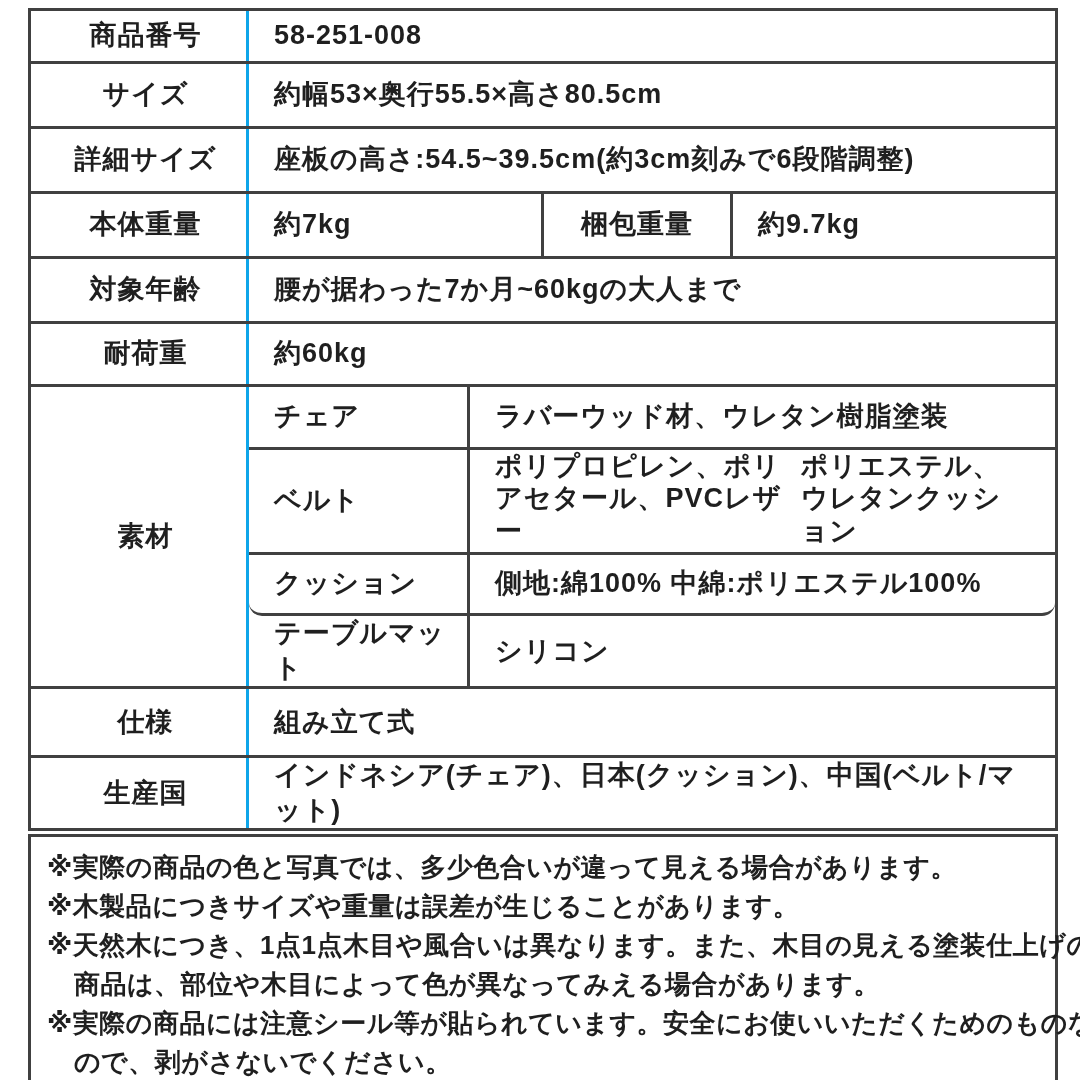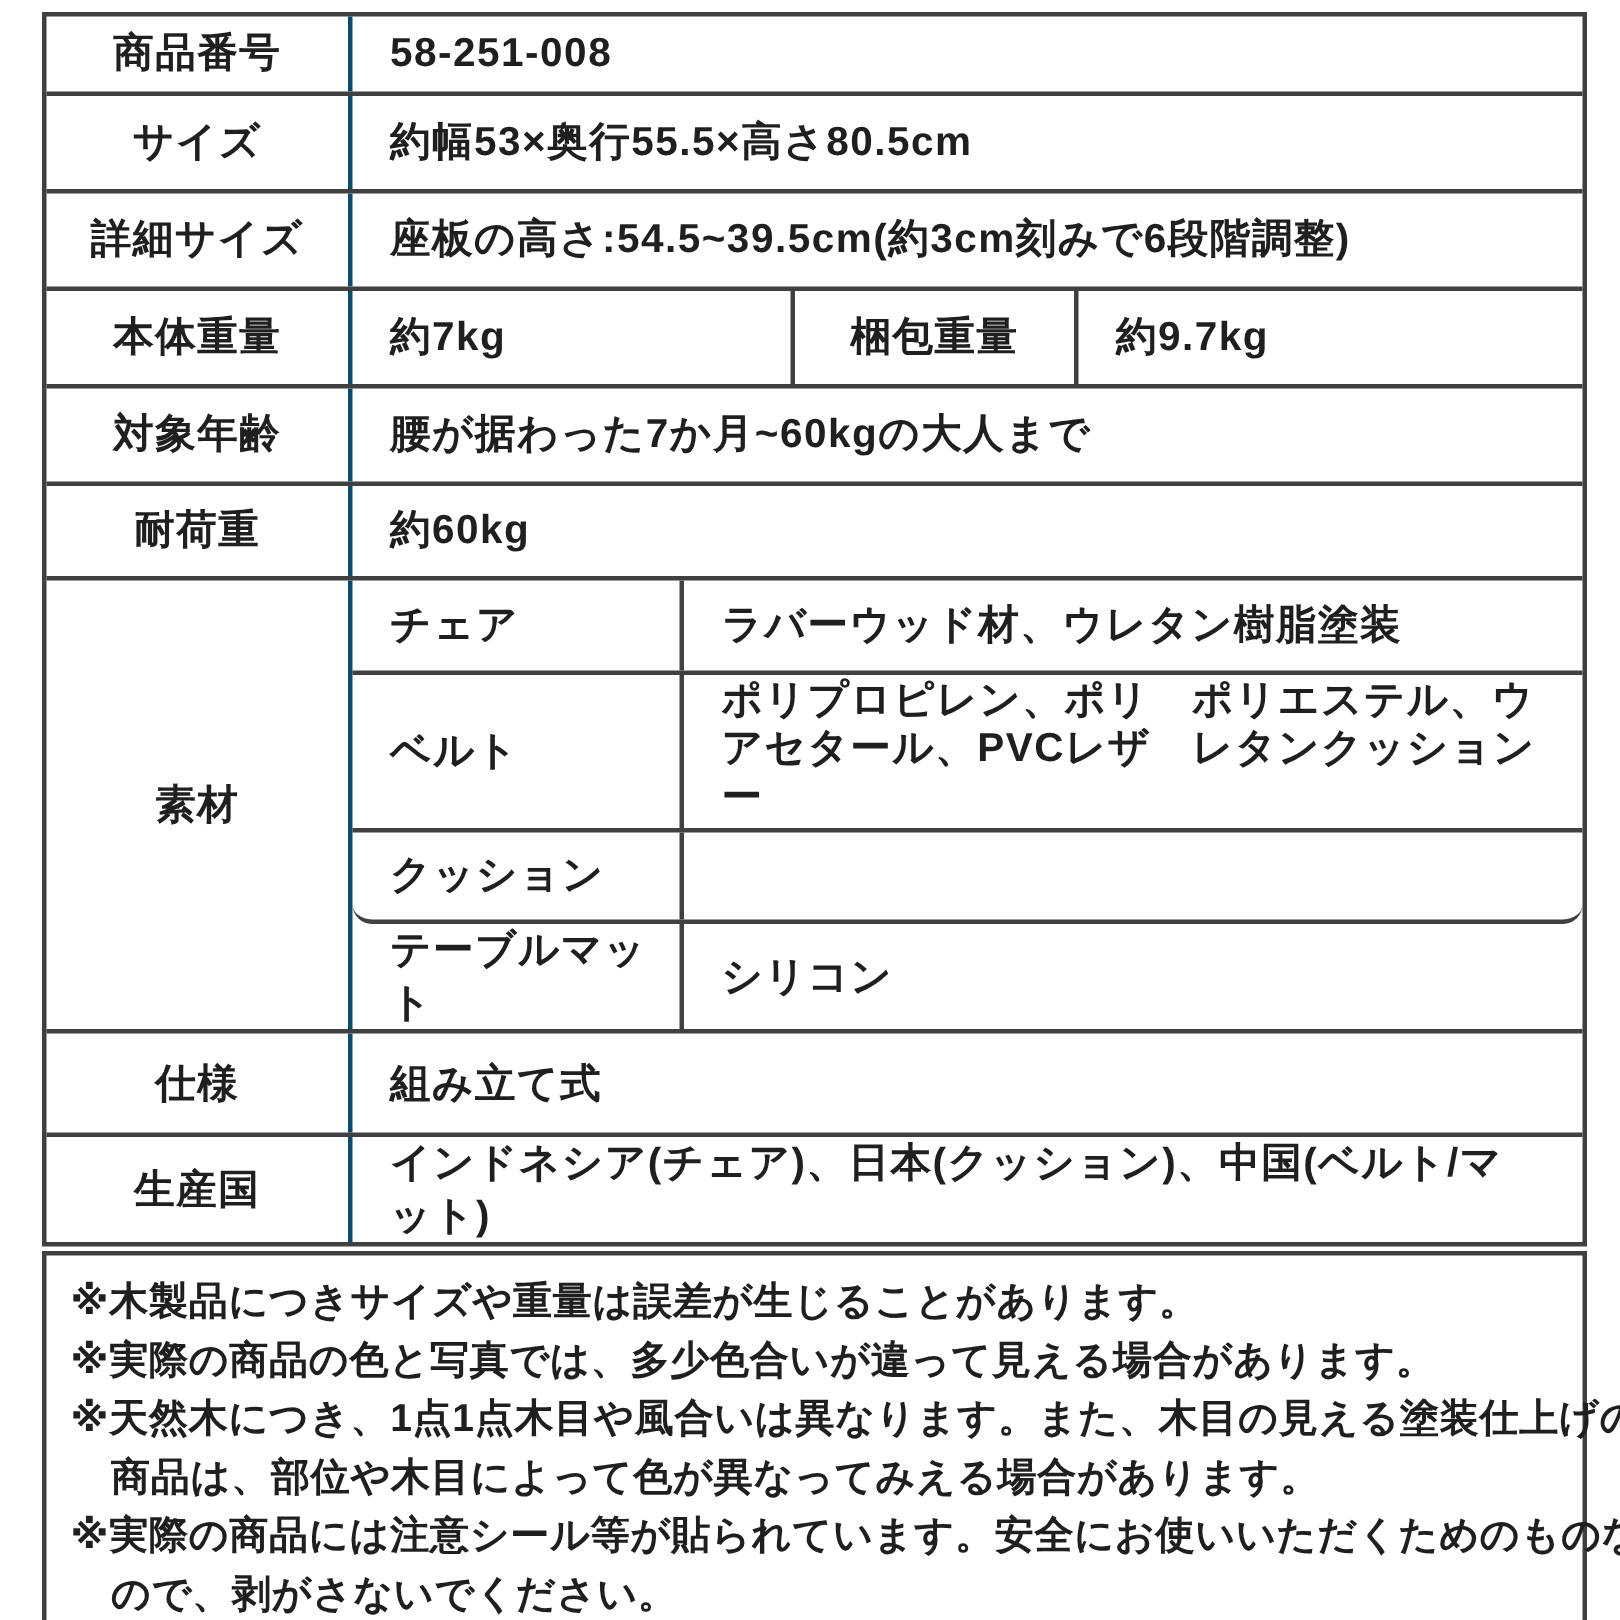--- a/index.html
+++ b/index.html
@@ -32,21 +32,22 @@
     align-items: center;
     box-sizing: border-box;
     font-size: 27px;
     letter-spacing: 1px;
     line-height: 1.3;
   }
   .lbl {
     flex: 0 0 204px;
     justify-content: center;
     text-align: right;
-    border-right: 3px solid #0c4a6e;
+    border-right: 3px solid #0ea5e9;
+    margin-left: 14px;
   }
   .val {
     flex: 1;
     padding: 0 28px 0 25px;
   }
   .h50 { min-height: 50px; }
   .h62 { min-height: 62px; }
   .h60 { min-height: 60px; }
   .h66 { min-height: 66px; }
   .h56 { min-height: 56px; }
@@ -161,20 +162,21 @@
         <div class="sub-row sh102">
           <div class="cell sub-lbl">ベルト</div>
           <div class="cell val val-multiline">
             <div>ポリプロピレン、ポリアセタール、PVCレザー</div>
             <div>ポリエステル、ウレタンクッション</div>
           </div>
         </div>
 
         <div class="sub-row sh58">
           <div class="cell sub-lbl">クッション</div>
+          <div class="cell val">側地:綿100% 中綿:ポリエステル100%</div>
         </div>
 
         <div class="sub-row sh60">
           <div class="cell sub-lbl">テーブルマット</div>
           <div class="cell val">シリコン</div>
         </div>
 
       </div>
     </div>
 
@@ -184,21 +186,21 @@
     </div>
 
     <div class="row h56">
       <div class="cell lbl">生産国</div>
       <div class="cell val">インドネシア(チェア)、日本(クッション)、中国(ベルト/マット)</div>
     </div>
 
   </div>
 
   <div class="notes-box">
+    <div class="note-line">※実際の商品の色と写真では、多少色合いが違って見える場合があります。</div>
     <div class="note-line">※木製品につきサイズや重量は誤差が生じることがあります。</div>
-    <div class="note-line">※実際の商品の色と写真では、多少色合いが違って見える場合があります。</div>
     <div class="note-line">※天然木につき、1点1点木目や風合いは異なります。また、木目の見える塗装仕上げの</div>
     <div class="note-line note-cont">商品は、部位や木目によって色が異なってみえる場合があります。</div>
     <div class="note-line">※実際の商品には注意シール等が貼られています。安全にお使いいただくためのものな</div>
     <div class="note-line note-cont">ので、剥がさないでください。</div>
   </div>
 
 </div>
 
 </body></html>

